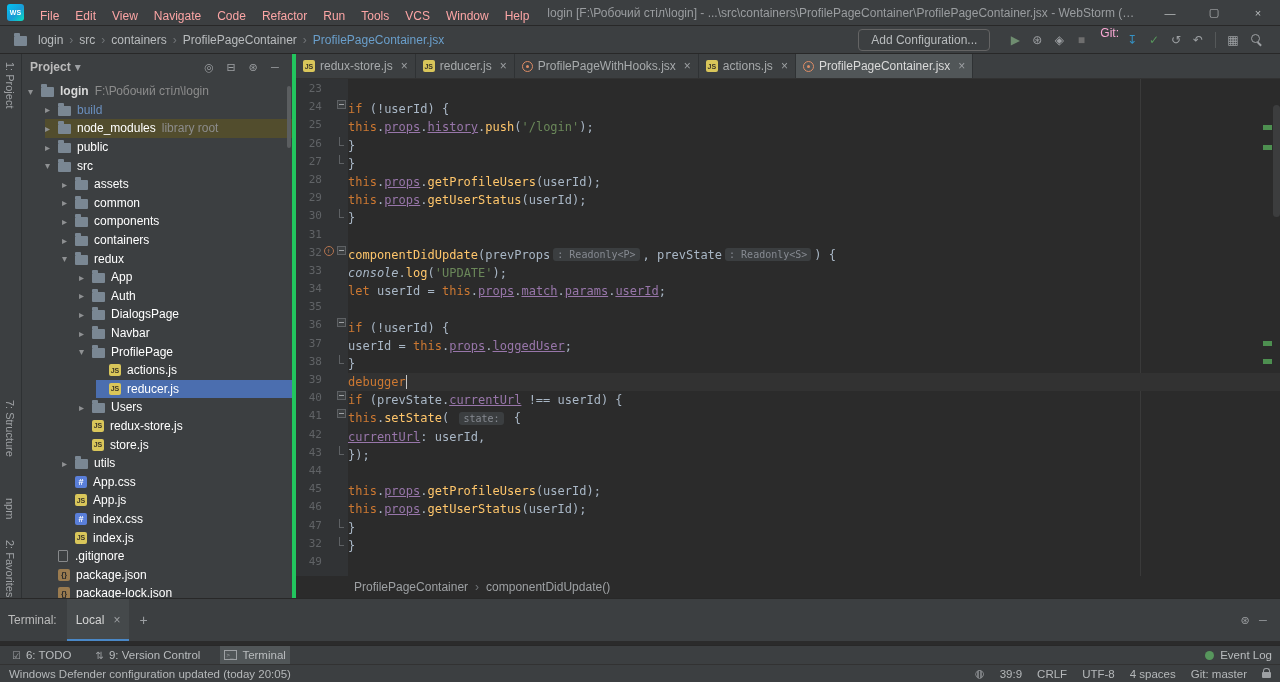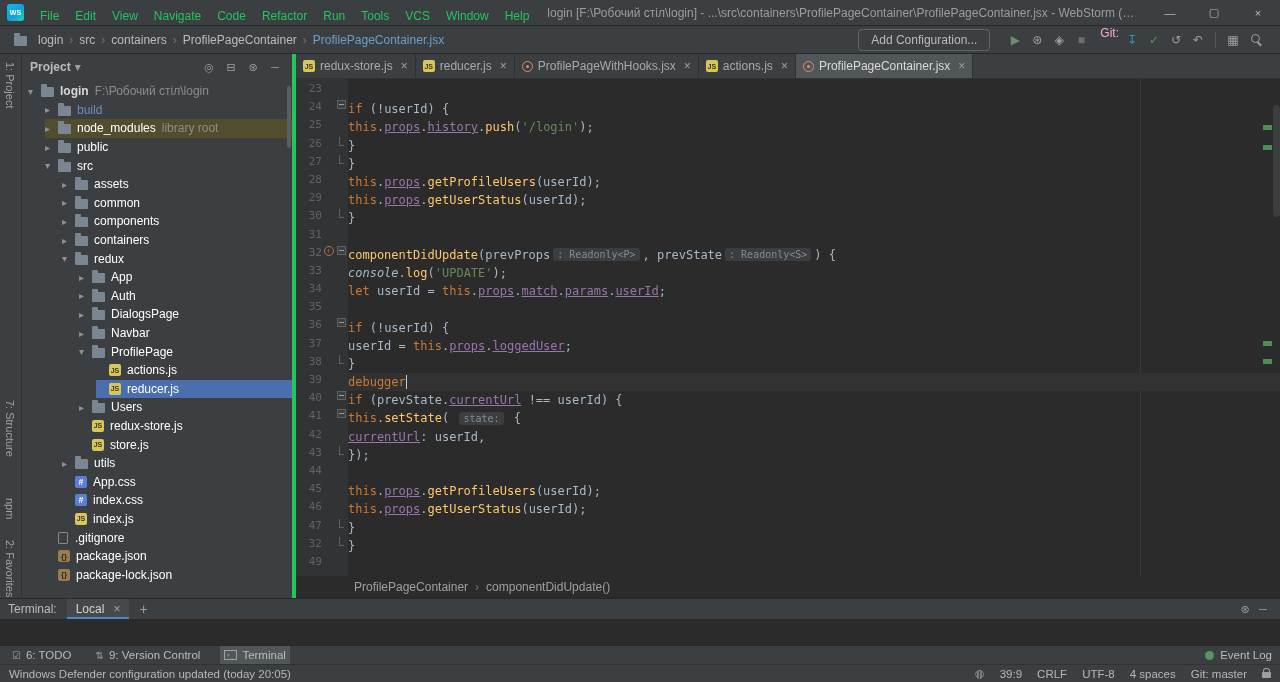--- a/index.html
+++ b/index.html
@@ -10,21 +10,21 @@
   body{ width:1280px; height:682px; overflow:hidden; background:#1e1e1e; }
   .app{ width:1280px; height:682px; display:flex; flex-direction:column; background:var(--editor);
         font-family:"Liberation Sans","DejaVu Sans",sans-serif; font-size:12px; color:#bbbbbb; cursor:default; }
 
   
   .titlebar{ height:26px; background:var(--panel); display:flex; align-items:center; border-bottom:1px solid #282828; flex-shrink:0; }
   .ws-logo{ width:17px; height:17px; margin:0 8px 0 7px; border-radius:3px; flex-shrink:0;
             background:linear-gradient(135deg,#00c4f4 0%,#1a9bd7 55%,#0ae2bf 100%);
             color:#fff; font-size:7px; font-weight:bold; display:flex; align-items:center; justify-content:center; }
   .menubar{ display:flex; height:100%; }
-  .menu{ padding:0 8px; display:flex; align-items:center; color:#22c55e;margin-top:6px; }
+  .menu{ padding:0 8px; display:flex; align-items:center; color:#fca5a5;margin-top:6px; }
   .win-title{ flex:1; text-align:center; color:#9a9da0; white-space:nowrap; overflow:hidden; text-overflow:ellipsis; padding:0 10px; }
   .win-controls{ display:flex; height:100%; }
   .winbtn{ width:44px; display:flex; align-items:center; justify-content:center; color:#b9bcbe; font-size:11px; }
 
   
   .toolbar{ height:28px; background:var(--panel); border-bottom:1px solid #282828; display:flex; align-items:center; padding:0 10px 0 14px; flex-shrink:0; }
   .crumbs{ display:flex; align-items:center; gap:6px; }
   .crumb{ display:flex; align-items:center; gap:5px; color:#b9bcbe; }
   .crumb.file{ color:#6a9fcb; }
   .crumb-sep{ color:#6f7376; font-size:12px; }
@@ -102,21 +102,21 @@
   .tok-k{ color:var(--tok-k); } .tok-d{ color:var(--tok-d); } .tok-f{ color:var(--tok-f);text-decoration:underline; }
   .tok-m{ color:var(--tok-m); } .tok-s{ color:var(--tok-s); } .tok-g{ color:var(--tok-d); font-style:italic; }
   .tok-h{ background:#3b3e40; color:#868a91; border-radius:3px; padding:0 4px; font-size:10px; margin:0 3px; line-height:13px; }
   .caret{ display:inline-block; width:1.5px; height:14px; background:#c8c8c8; }
   .stripe-marks .mark{ position:absolute; right:8px; width:9px; height:5px; }
   .ed-scrollthumb{ position:absolute; right:0; top:26px; width:7px; height:112px; background:#4a4d4f; border-radius:4px; opacity:.55; }
   .ed-crumbs{ height:22px; display:flex; align-items:center; gap:7px; padding-left:58px; color:#9da0a3; background:var(--editor); flex-shrink:0; }
 
   
   .terminal{ height:47px; display:flex; flex-direction:column; border-top:1px solid #282828; flex-shrink:0; }
-  .term-header{ height:20px; background:var(--panel); display:flex; align-items:center; padding:0 8px; flex-shrink:0; }
+  .term-header{ height:42px; background:var(--panel); display:flex; align-items:center; padding:0 8px; flex-shrink:0; }
   .term-label{ color:#bbbbbb; margin-right:10px; }
   .term-tab{ height:100%; display:flex; align-items:center; gap:6px; padding:0 9px; color:#d4d4d4; box-shadow:inset 0 -2px 0 #4a88c7; background:#45494b; }
   .term-plus{ margin-left:10px; color:#9da0a3; font-size:14px; }
   .term-body{ flex:1; background:var(--editor); font-family:"DejaVu Sans Mono","Liberation Mono",monospace; font-size:12px; padding:3px 9px; white-space:pre; }
   .t-def{ color:#bbbbbb; } .t-cmd{ color:var(--cmd); }
 
   
   .statusbar1{ height:19px; background:var(--panel); border-top:1px solid #282828; display:flex; align-items:center; padding:0 8px; gap:16px; font-size:11.5px; flex-shrink:0; }
   .sb-item{ display:flex; align-items:center; gap:5px; color:#b9bcbe; height:100%; padding:0 4px; }
   .sb-item.active{ background:#515658; }
@@ -402,20 +402,28 @@
             <span class="tbody">
               <span class="tchev"></span>
               <span class="tico ico-css">#</span>
               <span class="tlabel">App.css</span>
             </span>
           </div>
           <div class="trow">
             <span class="tpad" style="width: 40px;"></span>
             <span class="tbody">
               <span class="tchev"></span>
+              <span class="tico ico-js">JS</span>
+              <span class="tlabel">App.js</span>
+            </span>
+          </div>
+          <div class="trow">
+            <span class="tpad" style="width: 40px;"></span>
+            <span class="tbody">
+              <span class="tchev"></span>
               <span class="tico ico-css">#</span>
               <span class="tlabel">index.css</span>
             </span>
           </div>
           <div class="trow">
             <span class="tpad" style="width: 40px;"></span>
             <span class="tbody">
               <span class="tchev"></span>
               <span class="tico ico-js">JS</span>
               <span class="tlabel">index.js</span>

